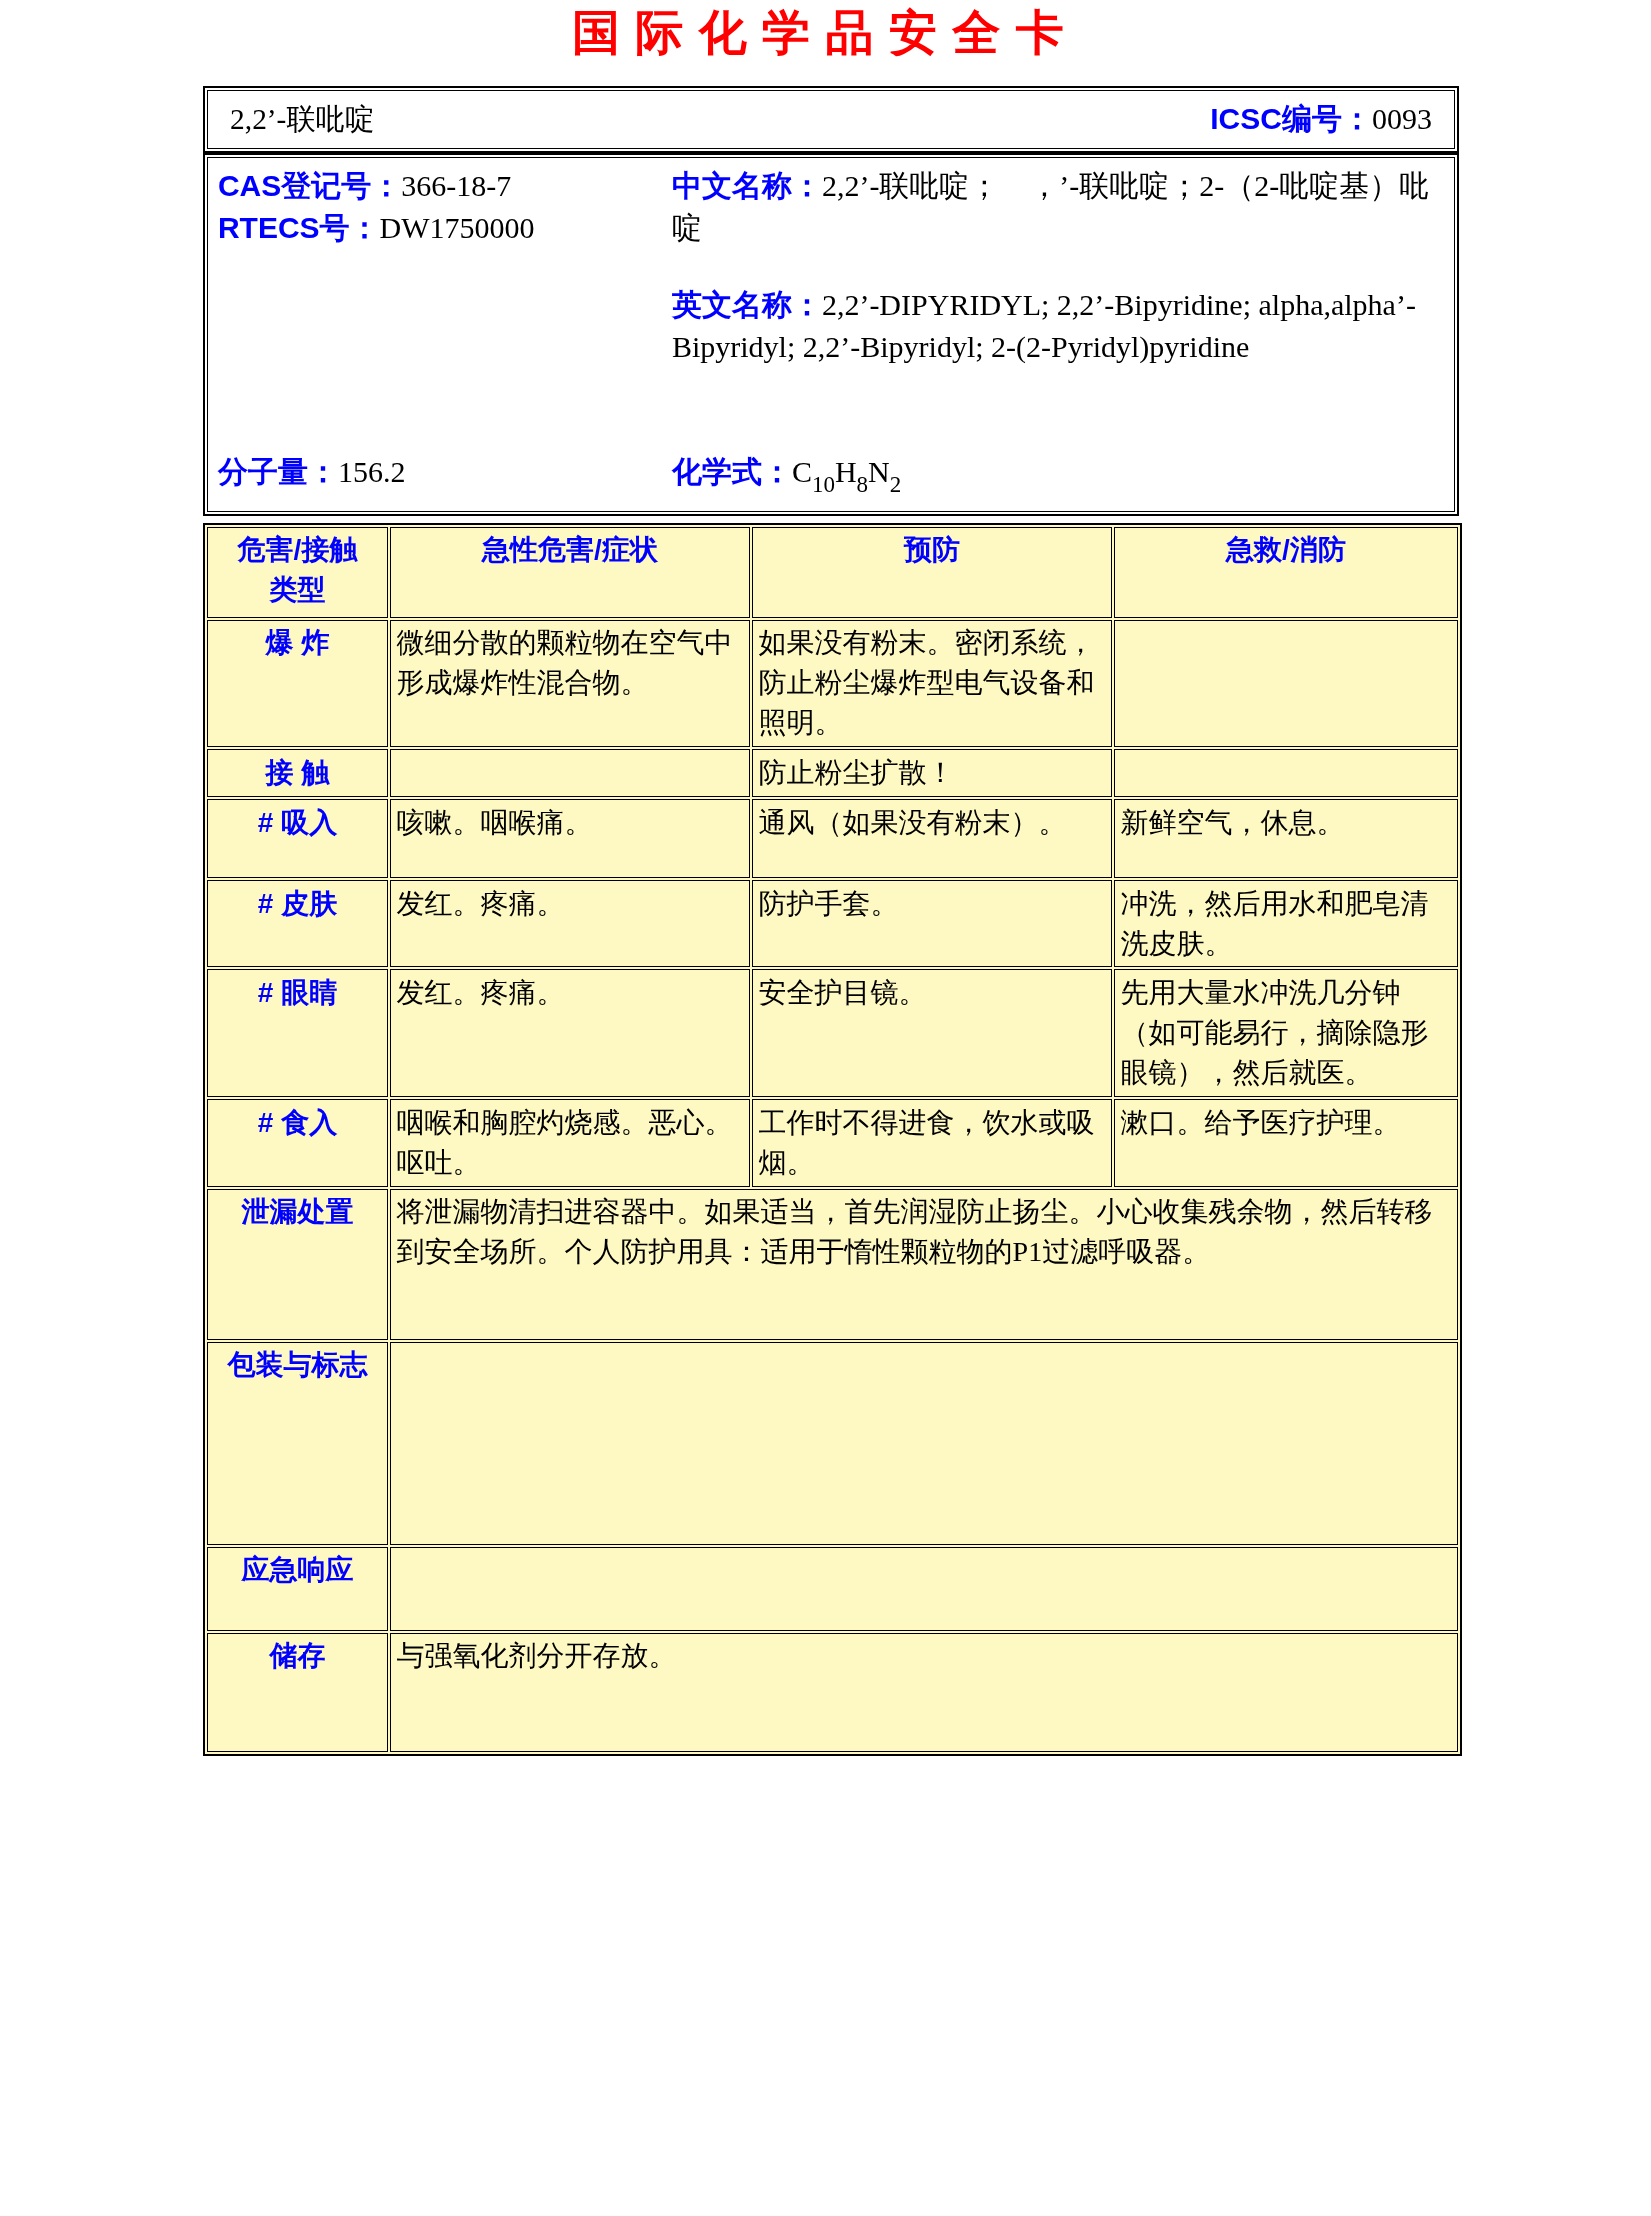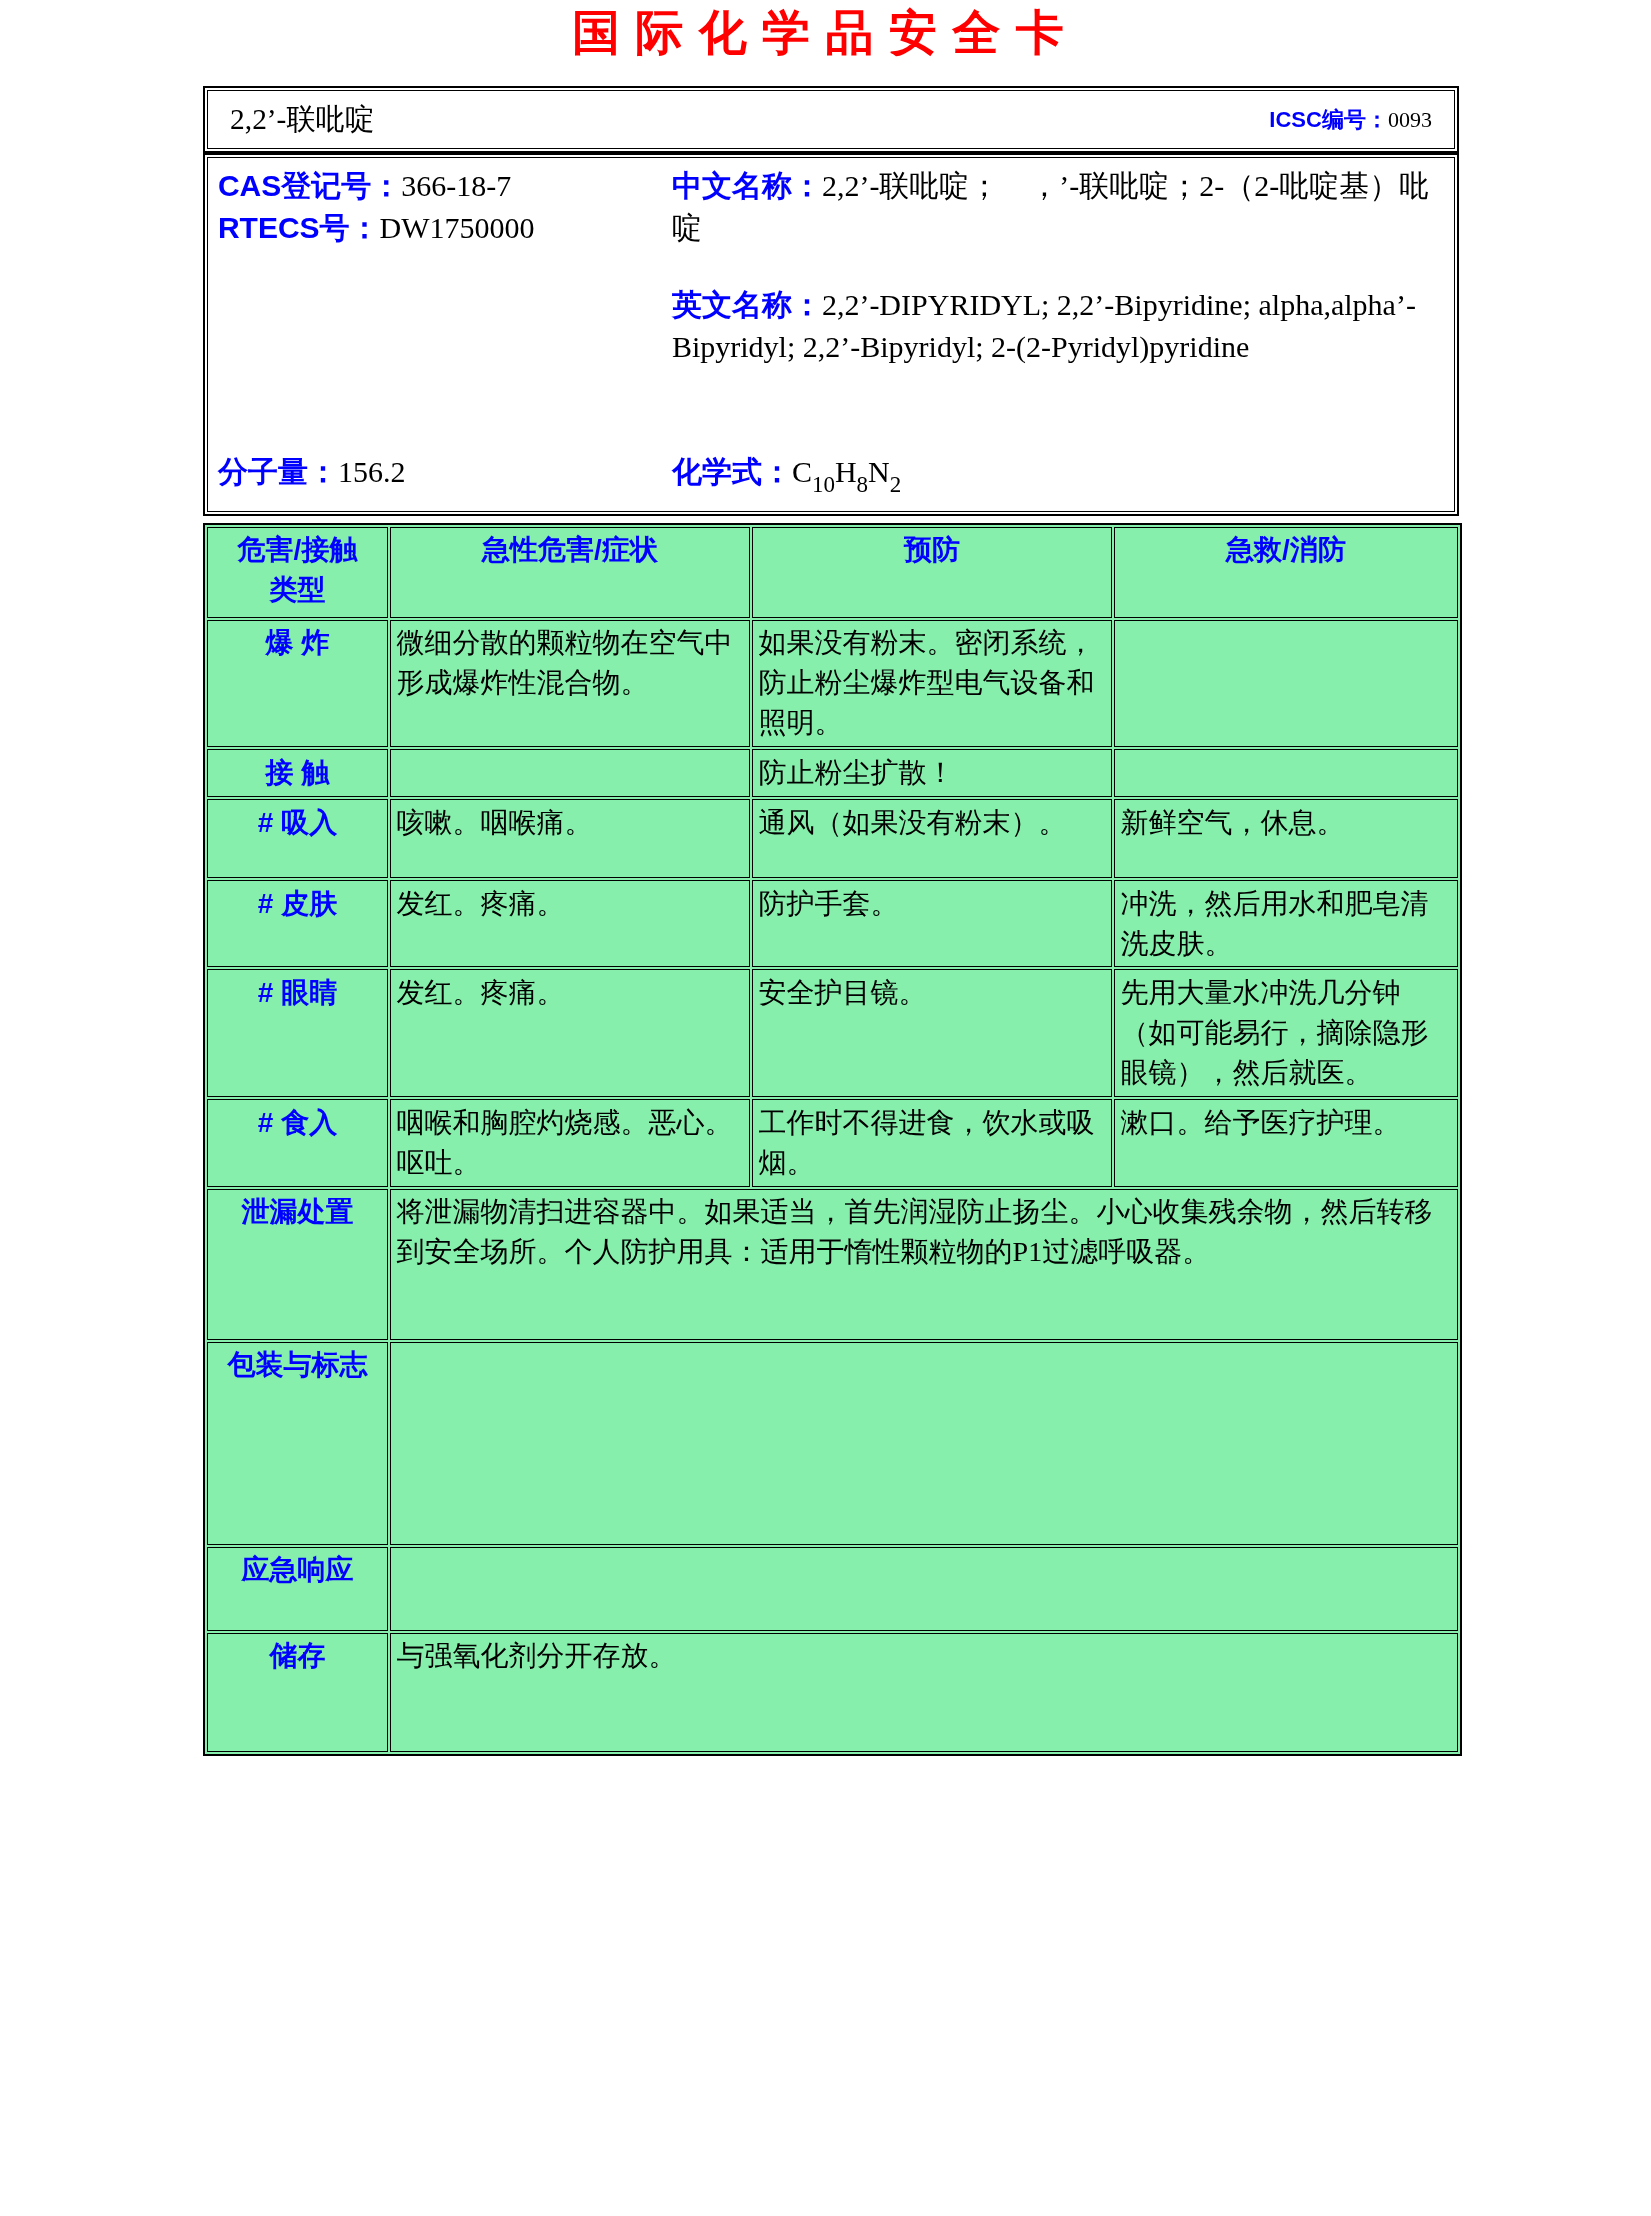--- a/index.html
+++ b/index.html
@@ -39,21 +39,21 @@
   .box{border:2.1px solid var(--ink);padding:2.1px;background:#fff;}
   .box-inner{border:1.4px solid var(--ink);background:#fff;}
 
   
   .sec1-inner{
     height:59px;
     display:flex;align-items:center;justify-content:space-between;
     padding:0 22px;
   }
   .chem-name{font-size:29.4px;color:var(--ink);}
-  .icsc{font-size:22px;white-space:nowrap;}
+  .icsc{font-size:30px;white-space:nowrap;}
   .lab{color:var(--blue);font-weight:bold;font-family:"Liberation Sans","DejaVu Sans",sans-serif;}
   .val{color:var(--ink);}
 
   
   .info-grid{
     height:353px;
     display:grid;
     grid-template-columns:454px 1fr;
     grid-template-rows:1fr auto;
     padding:7px 9.8px 18px 9.8px;
@@ -67,21 +67,21 @@
   sub{font-size:23px;line-height:0;vertical-align:-9.8px;}
 
   
   table.main{
     width:100%;
     margin-top:6.3px;
     border:2.1px solid var(--ink);
     border-collapse:separate;
     border-spacing:2.1px;
     table-layout:fixed;
-    background:#86efac;
+    background:#fef9c3;
   }
   table.main td{
     border:1.4px solid var(--ink);
     padding:2.8px 5.6px;
     vertical-align:top;
     font-size:28px;
     line-height:40px;
     overflow:hidden;
   }
   td.th{

